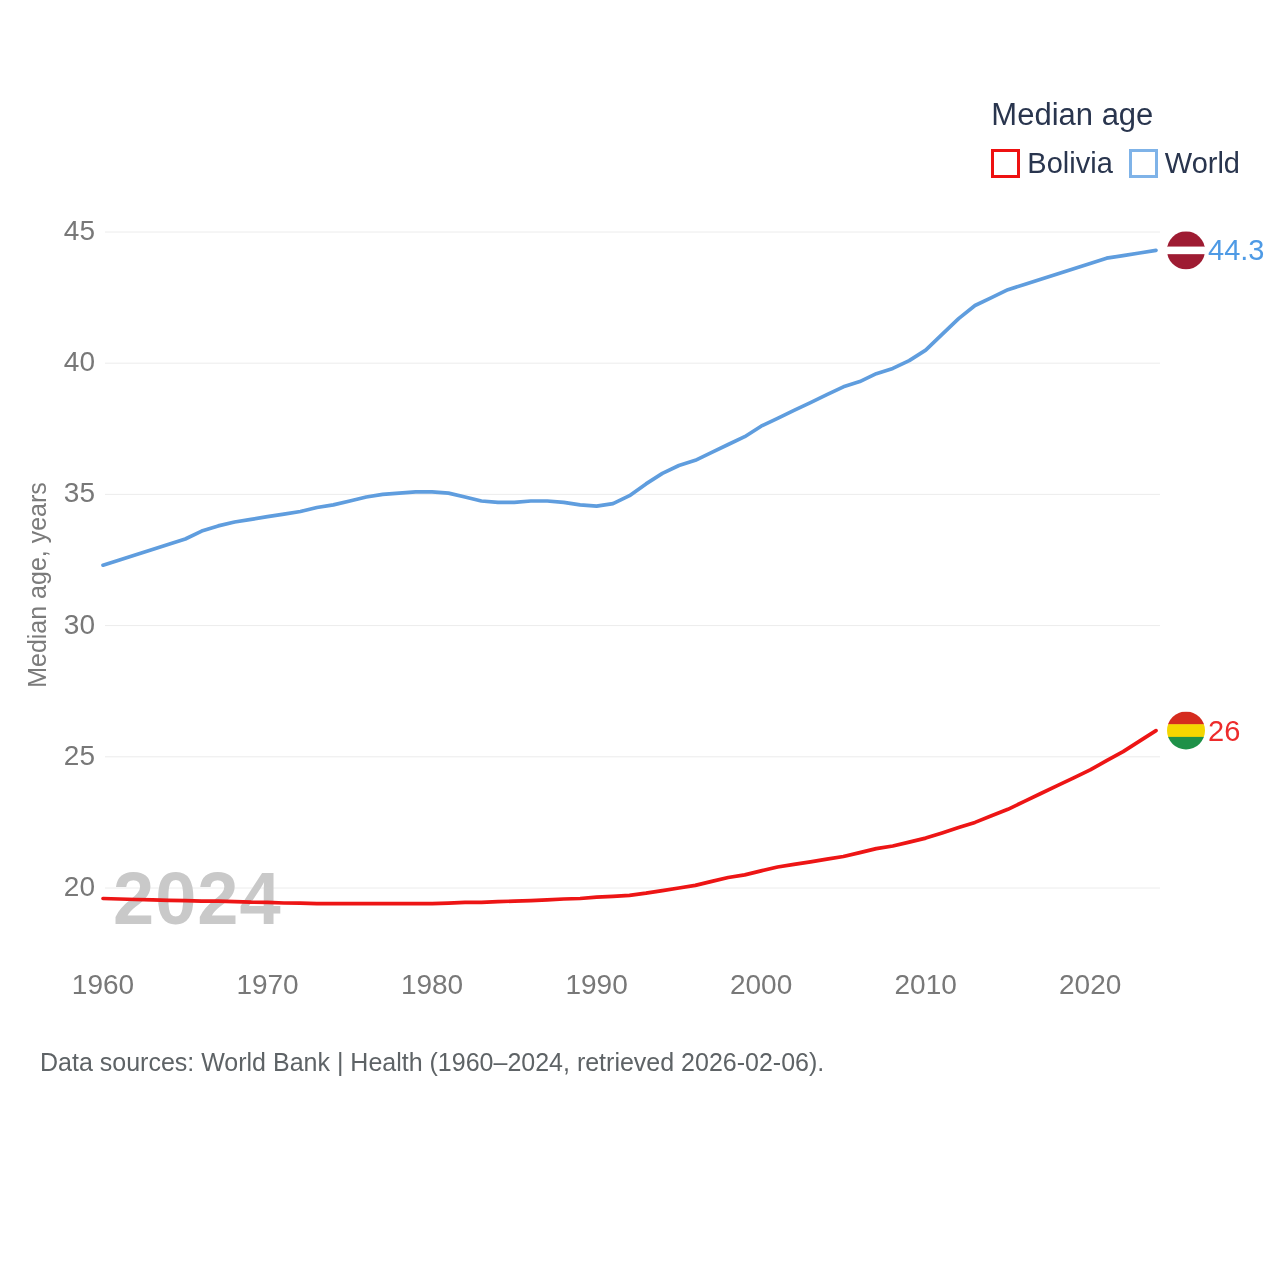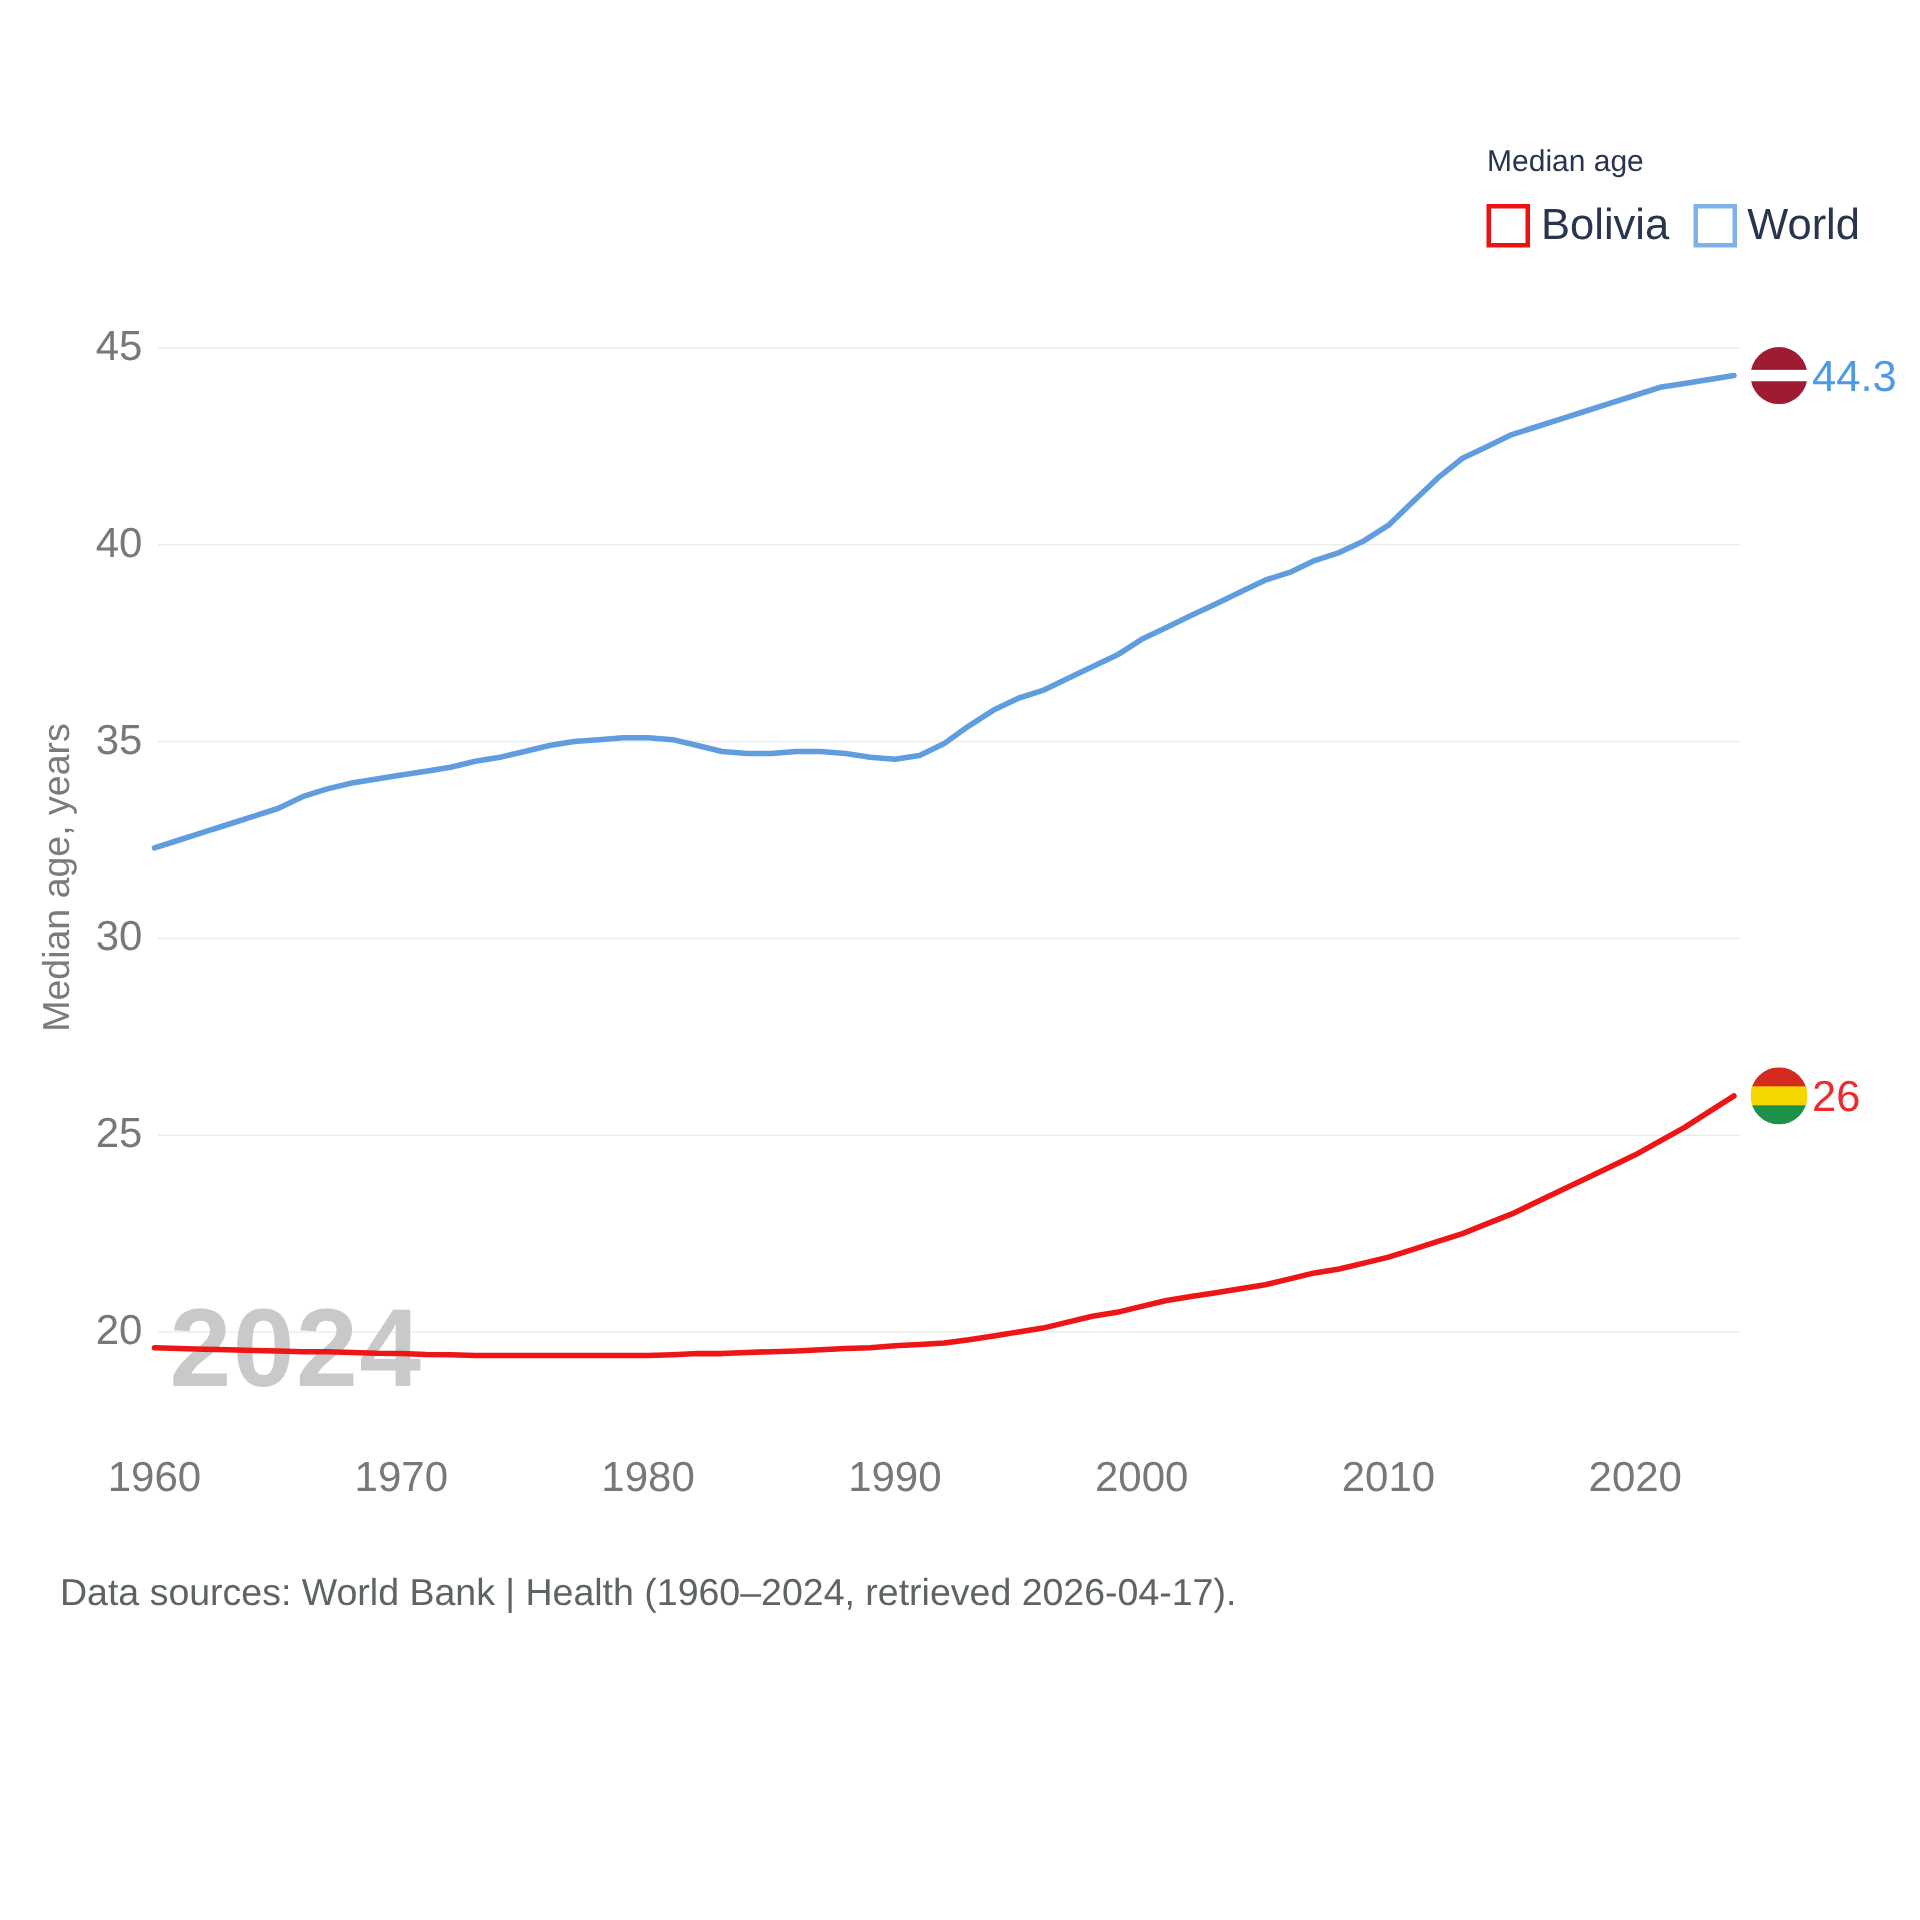--- a/index.html
+++ b/index.html
@@ -1,20 +1,20 @@
 <!DOCTYPE html>
 <html><head>
 <meta charset="utf-8">
 <style>
   html,body{margin:0;padding:0;background:#ffffff;}
   .page{position:relative;width:1280px;height:1280px;background:#ffffff;
         font-family:"Liberation Sans", sans-serif;overflow:hidden;}
   #chart-svg{position:absolute;left:0;top:0;}
   .legend{position:absolute;top:97px;right:40px;color:#29354e;}
-  .legend-title{font-size:20px;margin-bottom:14px;color:#29354e;}
+  .legend-title{font-size:31px;margin-bottom:14px;color:#29354e;}
   .legend-items{display:flex;align-items:center;gap:16px;text-align:right;}
   .legend-item{display:flex;align-items:center;gap:7px;cursor:pointer;}
   .swatch{width:23px;height:23px;border:3px solid #000;background:#fff;display:inline-block;}
   .legend-label{font-size:29px;color:#29354e;}
   .footer{position:absolute;left:40px;top:1042px;font-size:25px;line-height:40px;color:#5e6366;}
   .tick{fill:#787878;font-size:28px;font-family:"Liberation Sans", sans-serif;}
   .axis-title{fill:#7b7b7b;font-size:25px;font-family:"Liberation Sans", sans-serif;}
   .watermark{fill:#c9c9c9;font-size:74px;font-weight:bold;letter-spacing:1px;
              font-family:"Liberation Sans", sans-serif;}
   .endlabel{font-size:29px;font-family:"Liberation Sans", sans-serif;}
@@ -88,16 +88,16 @@
           <span class="legend-label">Bolivia</span>
         </div>
         <div class="legend-item">
           <span class="swatch" style="border-color: rgb(127, 179, 232);"></span>
           <span class="legend-label">World</span>
         </div>
       </div>
   </div>
 
   <div class="footer">
-    <div>Data sources: World Bank | Health (1960–2024, retrieved 2026-04-17).</div>
+    <div>Data sources: World Bank | Health (1960–2024, retrieved 2026-02-06).</div>
   </div>
 
 </div>
 
 </body></html>

